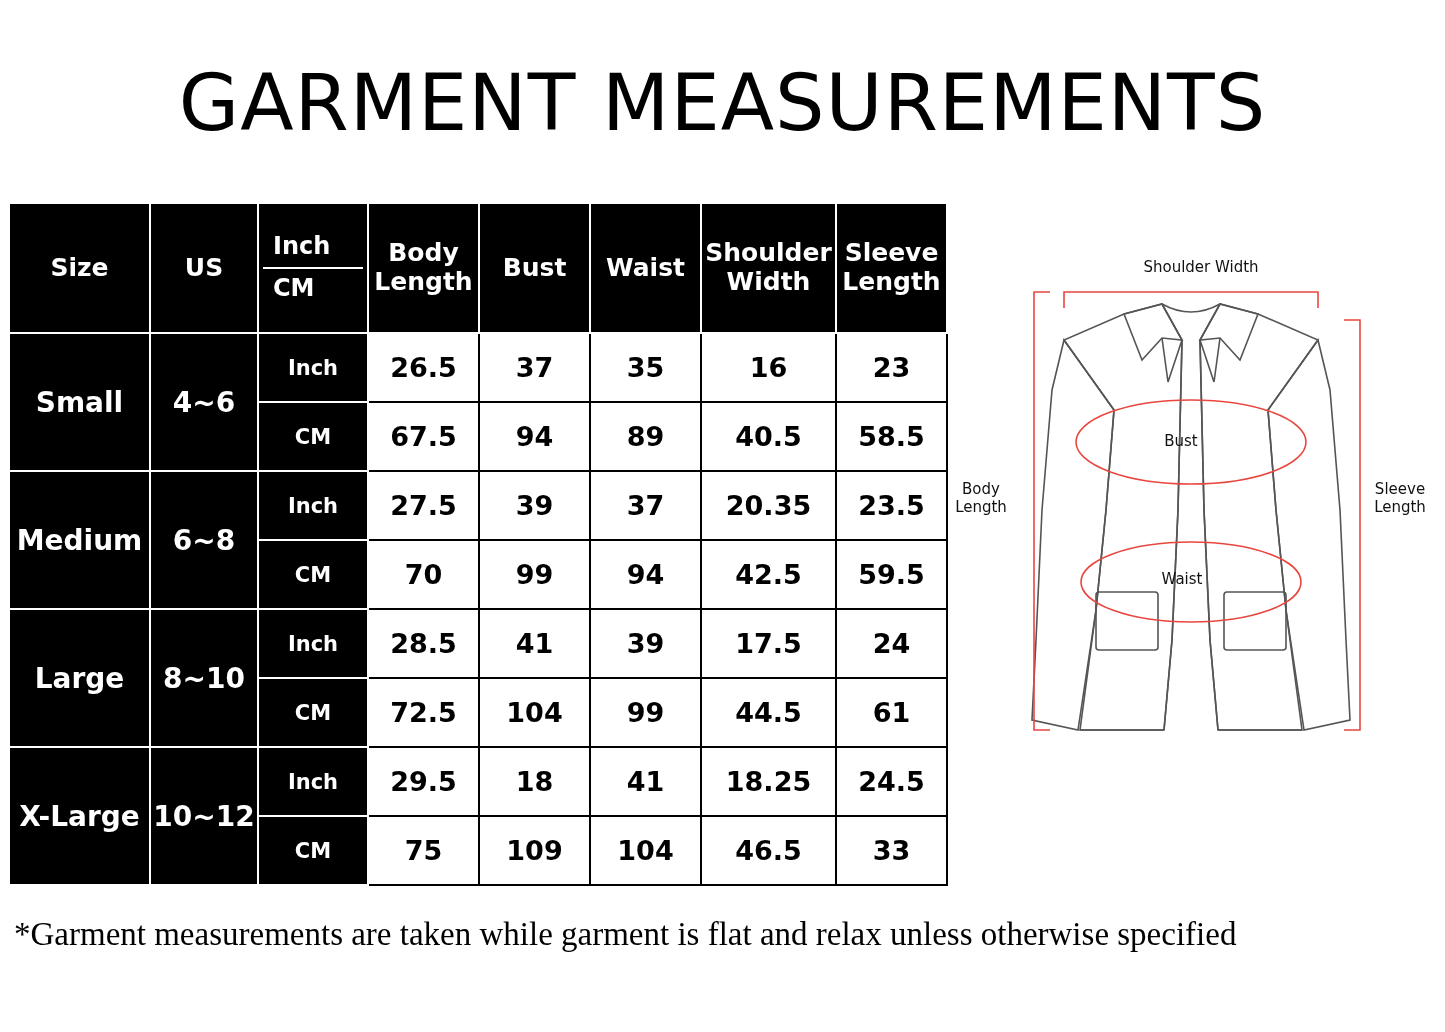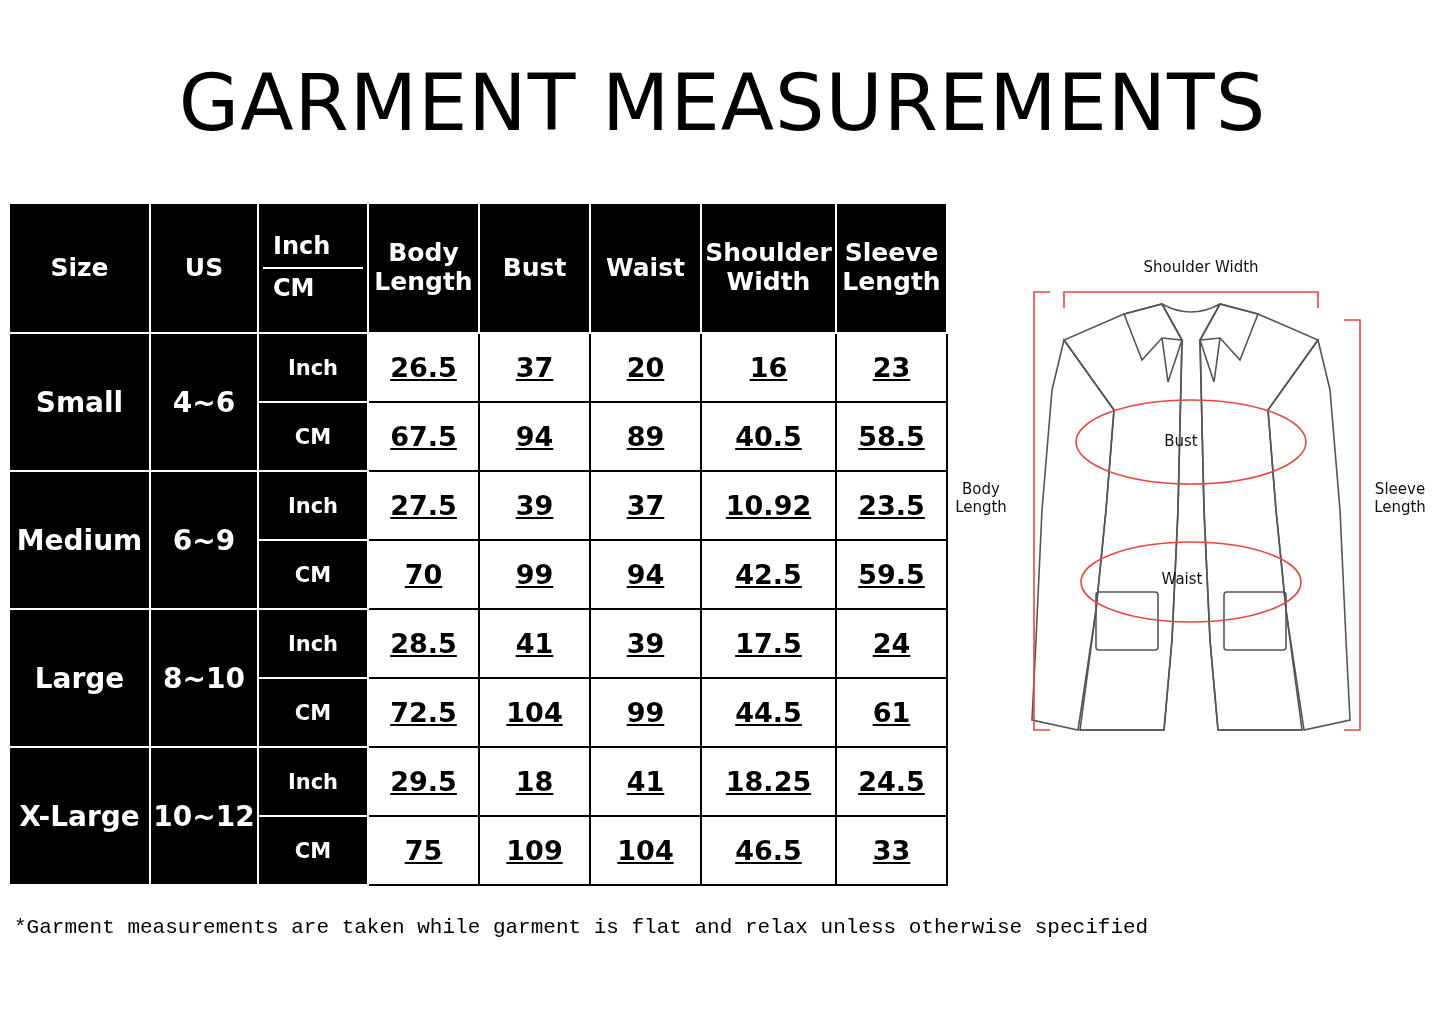--- a/index.html
+++ b/index.html
@@ -86,30 +86,29 @@
     background: #000000;
     color: #ffffff;
     font-size: 21px;
   }
   td.val-cell {
     background: #ffffff;
     color: #000000;
     font-size: 27px;
     height: 69px;
     border: 2px solid #000000;
-    text-decoration: underline;
   }
   tr.data-row td.val-cell { border-color: #000000; }
 
   
   #footnote {
     position: absolute;
     left: 14px; top: 916px;
-    font-family: Liberation Mono, monospace;
-    font-size: 21px;
+    font-family: Liberation Serif, serif;
+    font-size: 33px;
     color: #000000;
     white-space: nowrap;
   }
 
   
   #diagram {
     position: absolute;
     left: 946px; top: 210px;
     width: 490px; height: 700px;
   }
@@ -160,41 +159,41 @@
           <td>Shoulder Width</td>
           <td>Sleeve Length</td>
         </tr>
 
         <tr class="data-row">
           <td class="size-cell" rowspan="2">Small</td>
           <td class="us-cell" rowspan="2">4~6</td>
           <td class="unit-cell">Inch</td>
           <td class="val-cell">26.5</td>
           <td class="val-cell">37</td>
-          <td class="val-cell">20</td>
+          <td class="val-cell">35</td>
           <td class="val-cell">16</td>
           <td class="val-cell">23</td>
         </tr>
         <tr class="data-row">
           <td class="unit-cell">CM</td>
           <td class="val-cell">67.5</td>
           <td class="val-cell">94</td>
           <td class="val-cell">89</td>
           <td class="val-cell">40.5</td>
           <td class="val-cell">58.5</td>
         </tr>
 
         <tr class="data-row">
           <td class="size-cell" rowspan="2">Medium</td>
-          <td class="us-cell" rowspan="2">6~9</td>
+          <td class="us-cell" rowspan="2">6~8</td>
           <td class="unit-cell">Inch</td>
           <td class="val-cell">27.5</td>
           <td class="val-cell">39</td>
           <td class="val-cell">37</td>
-          <td class="val-cell">10.92</td>
+          <td class="val-cell">20.35</td>
           <td class="val-cell">23.5</td>
         </tr>
         <tr class="data-row">
           <td class="unit-cell">CM</td>
           <td class="val-cell">70</td>
           <td class="val-cell">99</td>
           <td class="val-cell">94</td>
           <td class="val-cell">42.5</td>
           <td class="val-cell">59.5</td>
         </tr>

